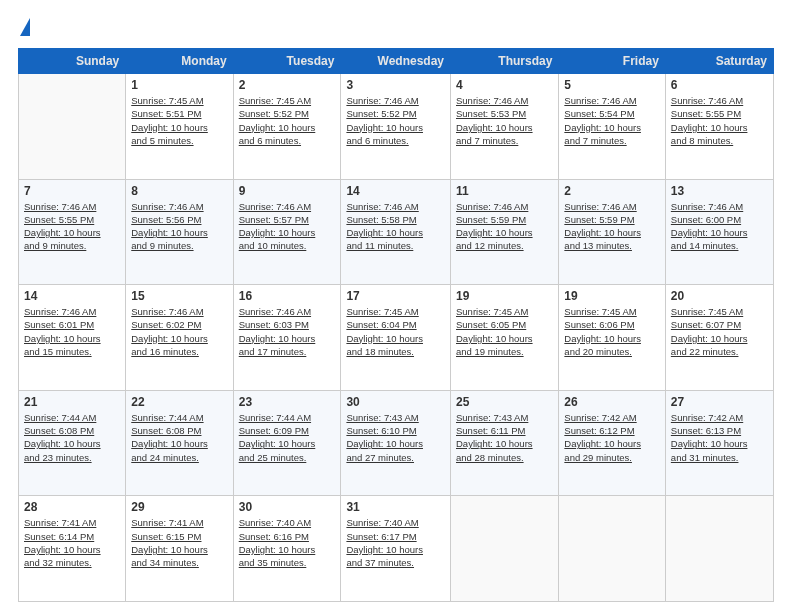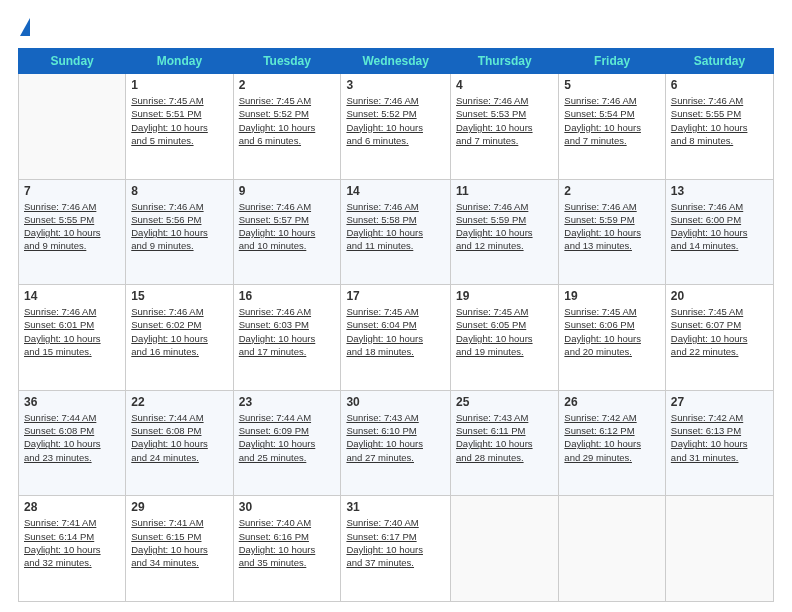--- a/index.html
+++ b/index.html
@@ -62,25 +62,25 @@
       font-size: 16px;
       color: #555;
     }
     .calendar-table {
       width: 100%;
       border-collapse: collapse;
       flex: 1;
     }
     .calendar-table thead tr th {
       background-color: #1565c0;
-      color: #5eead4;
+      color: #e5e5e5;
       font-size: 12px;
       font-weight: bold;
       padding: 5px 6px;
-      text-align: center;
+      text-align: right;
       border: 1px solid #1565c0;
     }
     .calendar-table tbody tr td {
       vertical-align: top;
       border: 1px solid #ccc;
       padding: 4px 5px;
       font-size: 10px;
       color: #333;
       background: #fff;
       width: 113px;
@@ -223,21 +223,21 @@
             <span class="day-number">19</span>
             <div class="day-detail">Sunrise: 7:45 AM<br>Sunset: 6:06 PM<br>Daylight: 10 hours<br>and 20 minutes.</div>
           </td>
           <td>
             <span class="day-number">20</span>
             <div class="day-detail">Sunrise: 7:45 AM<br>Sunset: 6:07 PM<br>Daylight: 10 hours<br>and 22 minutes.</div>
           </td>
         </tr>
         <tr>
           <td>
-            <span class="day-number">36</span>
+            <span class="day-number">21</span>
             <div class="day-detail">Sunrise: 7:44 AM<br>Sunset: 6:08 PM<br>Daylight: 10 hours<br>and 23 minutes.</div>
           </td>
           <td>
             <span class="day-number">22</span>
             <div class="day-detail">Sunrise: 7:44 AM<br>Sunset: 6:08 PM<br>Daylight: 10 hours<br>and 24 minutes.</div>
           </td>
           <td>
             <span class="day-number">23</span>
             <div class="day-detail">Sunrise: 7:44 AM<br>Sunset: 6:09 PM<br>Daylight: 10 hours<br>and 25 minutes.</div>
           </td>

